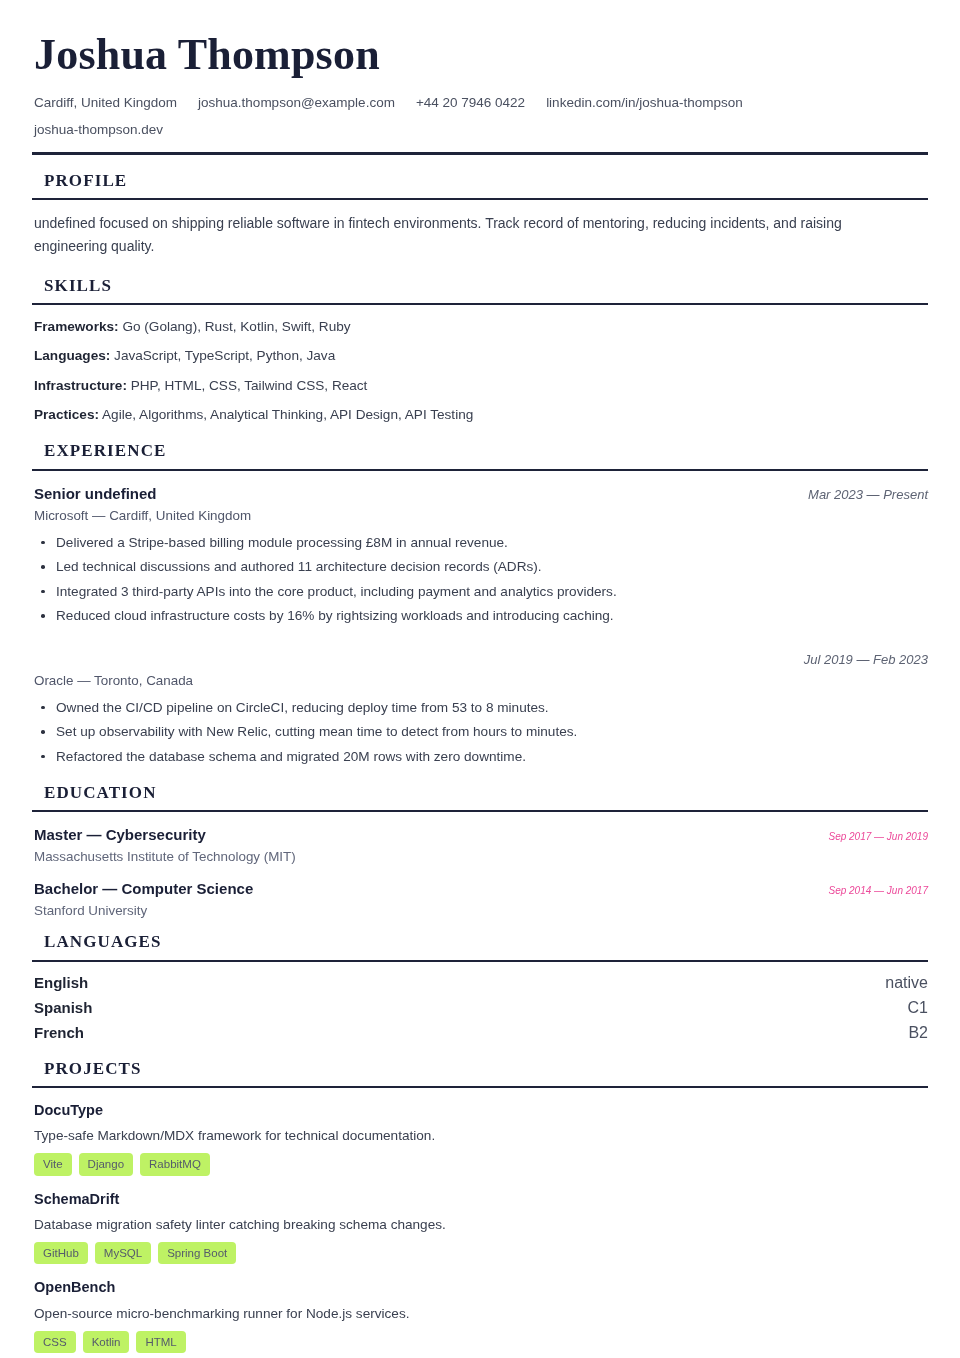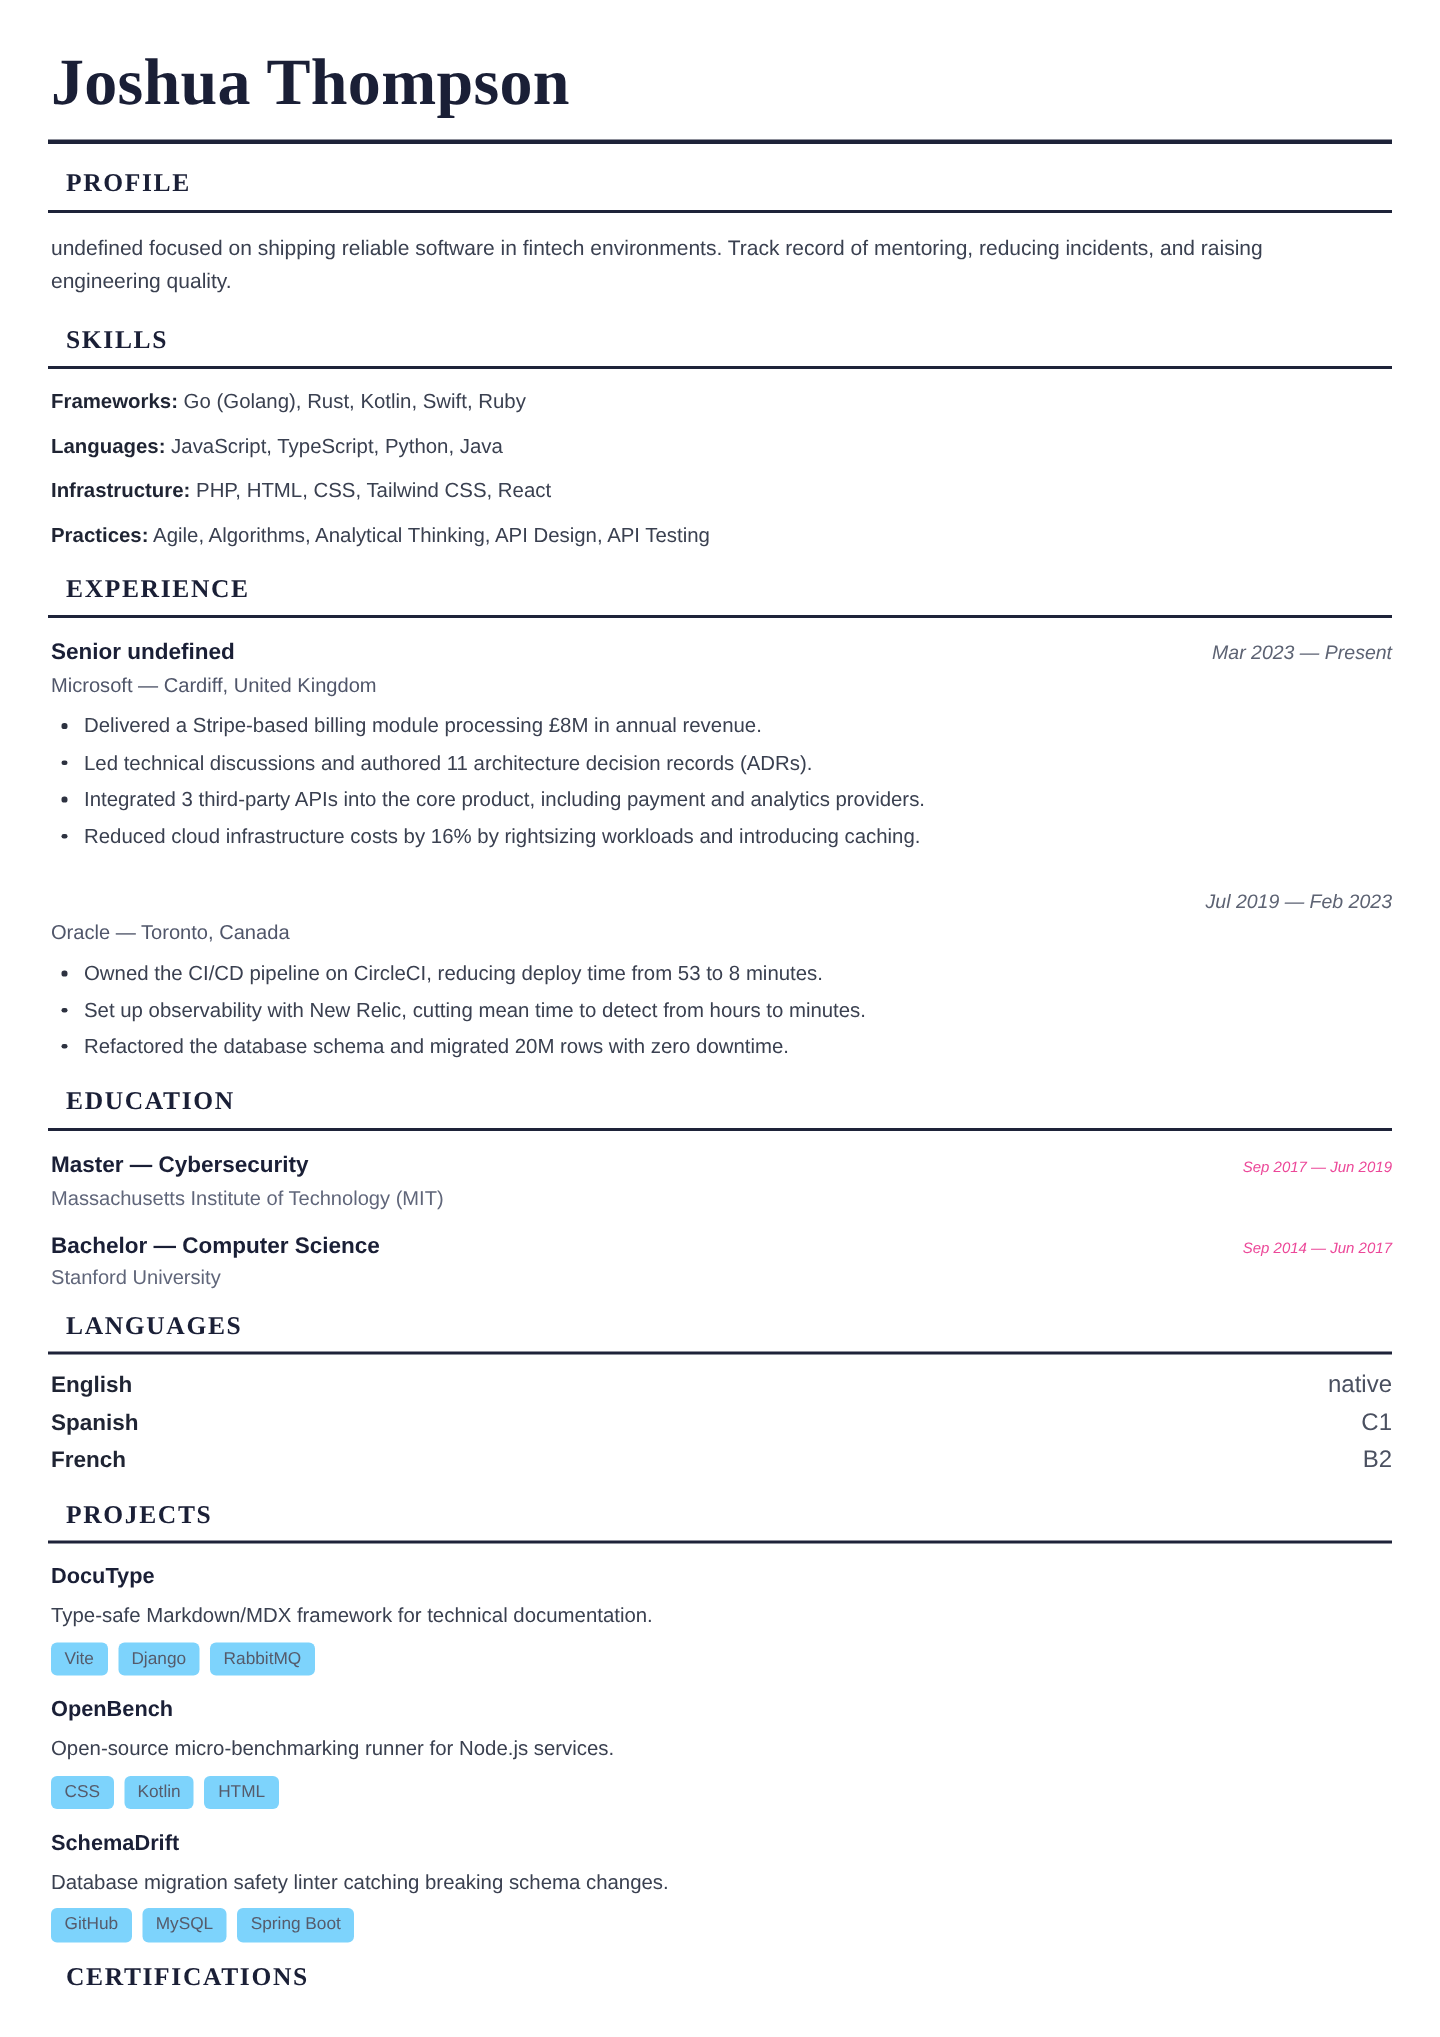--- a/index.html
+++ b/index.html
@@ -210,35 +210,42 @@
   }
   .tags {
     display: flex;
     flex-wrap: wrap;
     gap: 7px;
     margin-left: 2px;
   }
   .tag {
     font-size: 11.5px;
     color: #555b6b;
-    background: #7dd3fc;
+    background: #bef264;
     border-radius: 4px;
     padding: 4px 9px;
     line-height: 1.25;
     white-space: nowrap;
   }
   .certs-title { margin-bottom: 0; }
 </style>
 </head>
 <body>
 
 <div class="page">
 
   <div>
     <h1 class="name">Joshua Thompson</h1>
+    <div class="contact">
+      <span class="contact-item">Cardiff, United Kingdom</span>
+      <span class="contact-item">joshua.thompson@example.com</span>
+      <span class="contact-item">+44 20 7946 0422</span>
+      <span class="contact-item">linkedin.com/in/joshua-thompson</span>
+      <span class="contact-item">joshua-thompson.dev</span>
+    </div>
     <div class="header-rule"></div>
   </div>
 
   <div class="section">
     <div class="section-title">PROFILE</div>
     <div class="section-rule"></div>
     <p class="profile-text">undefined focused on shipping reliable software in fintech environments. Track record of mentoring, reducing incidents, and raising engineering quality.</p>
   </div>
 
   <div class="section">
@@ -344,37 +351,37 @@
       <div class="project-name">DocuType</div>
       <div class="project-desc">Type-safe Markdown/MDX framework for technical documentation.</div>
       <div class="tags">
         <span class="tag">Vite</span>
         <span class="tag">Django</span>
         <span class="tag">RabbitMQ</span>
       </div>
     </div>
 
     <div class="project">
+      <div class="project-name">SchemaDrift</div>
+      <div class="project-desc">Database migration safety linter catching breaking schema changes.</div>
+      <div class="tags">
+        <span class="tag">GitHub</span>
+        <span class="tag">MySQL</span>
+        <span class="tag">Spring Boot</span>
+      </div>
+    </div>
+
+    <div class="project">
       <div class="project-name">OpenBench</div>
       <div class="project-desc">Open-source micro-benchmarking runner for Node.js services.</div>
       <div class="tags">
         <span class="tag">CSS</span>
         <span class="tag">Kotlin</span>
         <span class="tag">HTML</span>
       </div>
     </div>
-
-    <div class="project">
-      <div class="project-name">SchemaDrift</div>
-      <div class="project-desc">Database migration safety linter catching breaking schema changes.</div>
-      <div class="tags">
-        <span class="tag">GitHub</span>
-        <span class="tag">MySQL</span>
-        <span class="tag">Spring Boot</span>
-      </div>
-    </div>
   </div>
 
   <div class="section">
     <div class="section-title certs-title">CERTIFICATIONS</div>
   </div>
 
 </div>
 
 </body></html>

